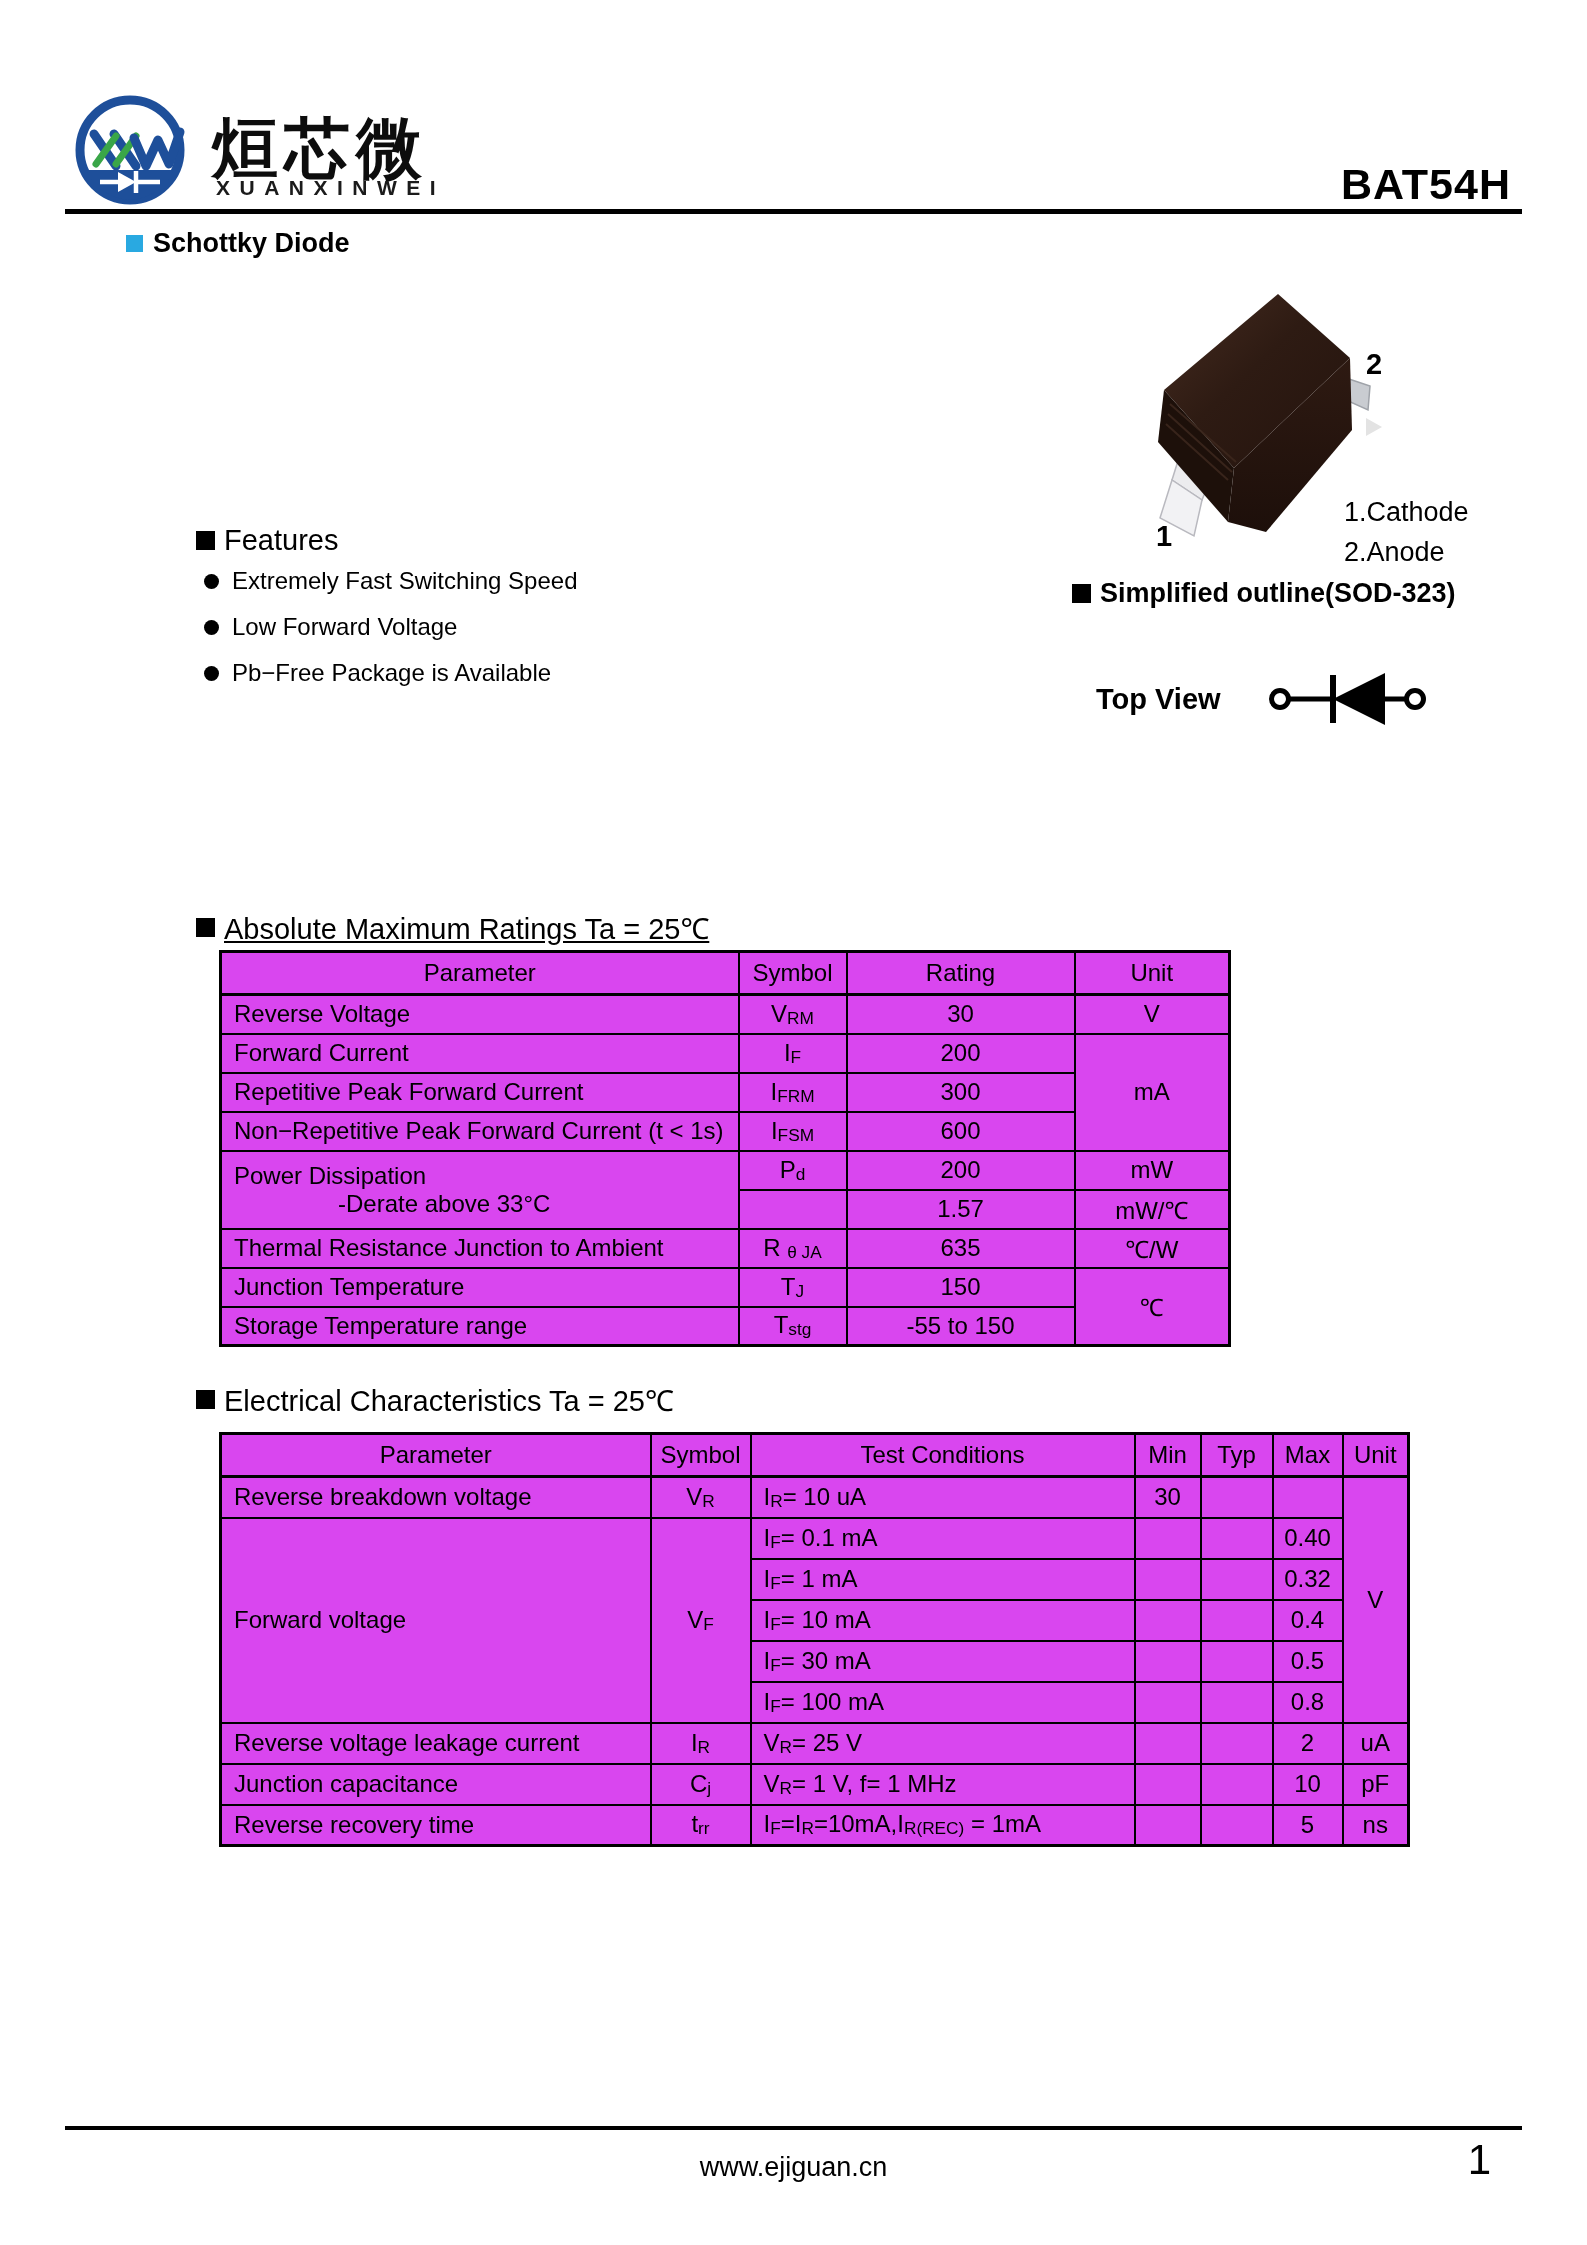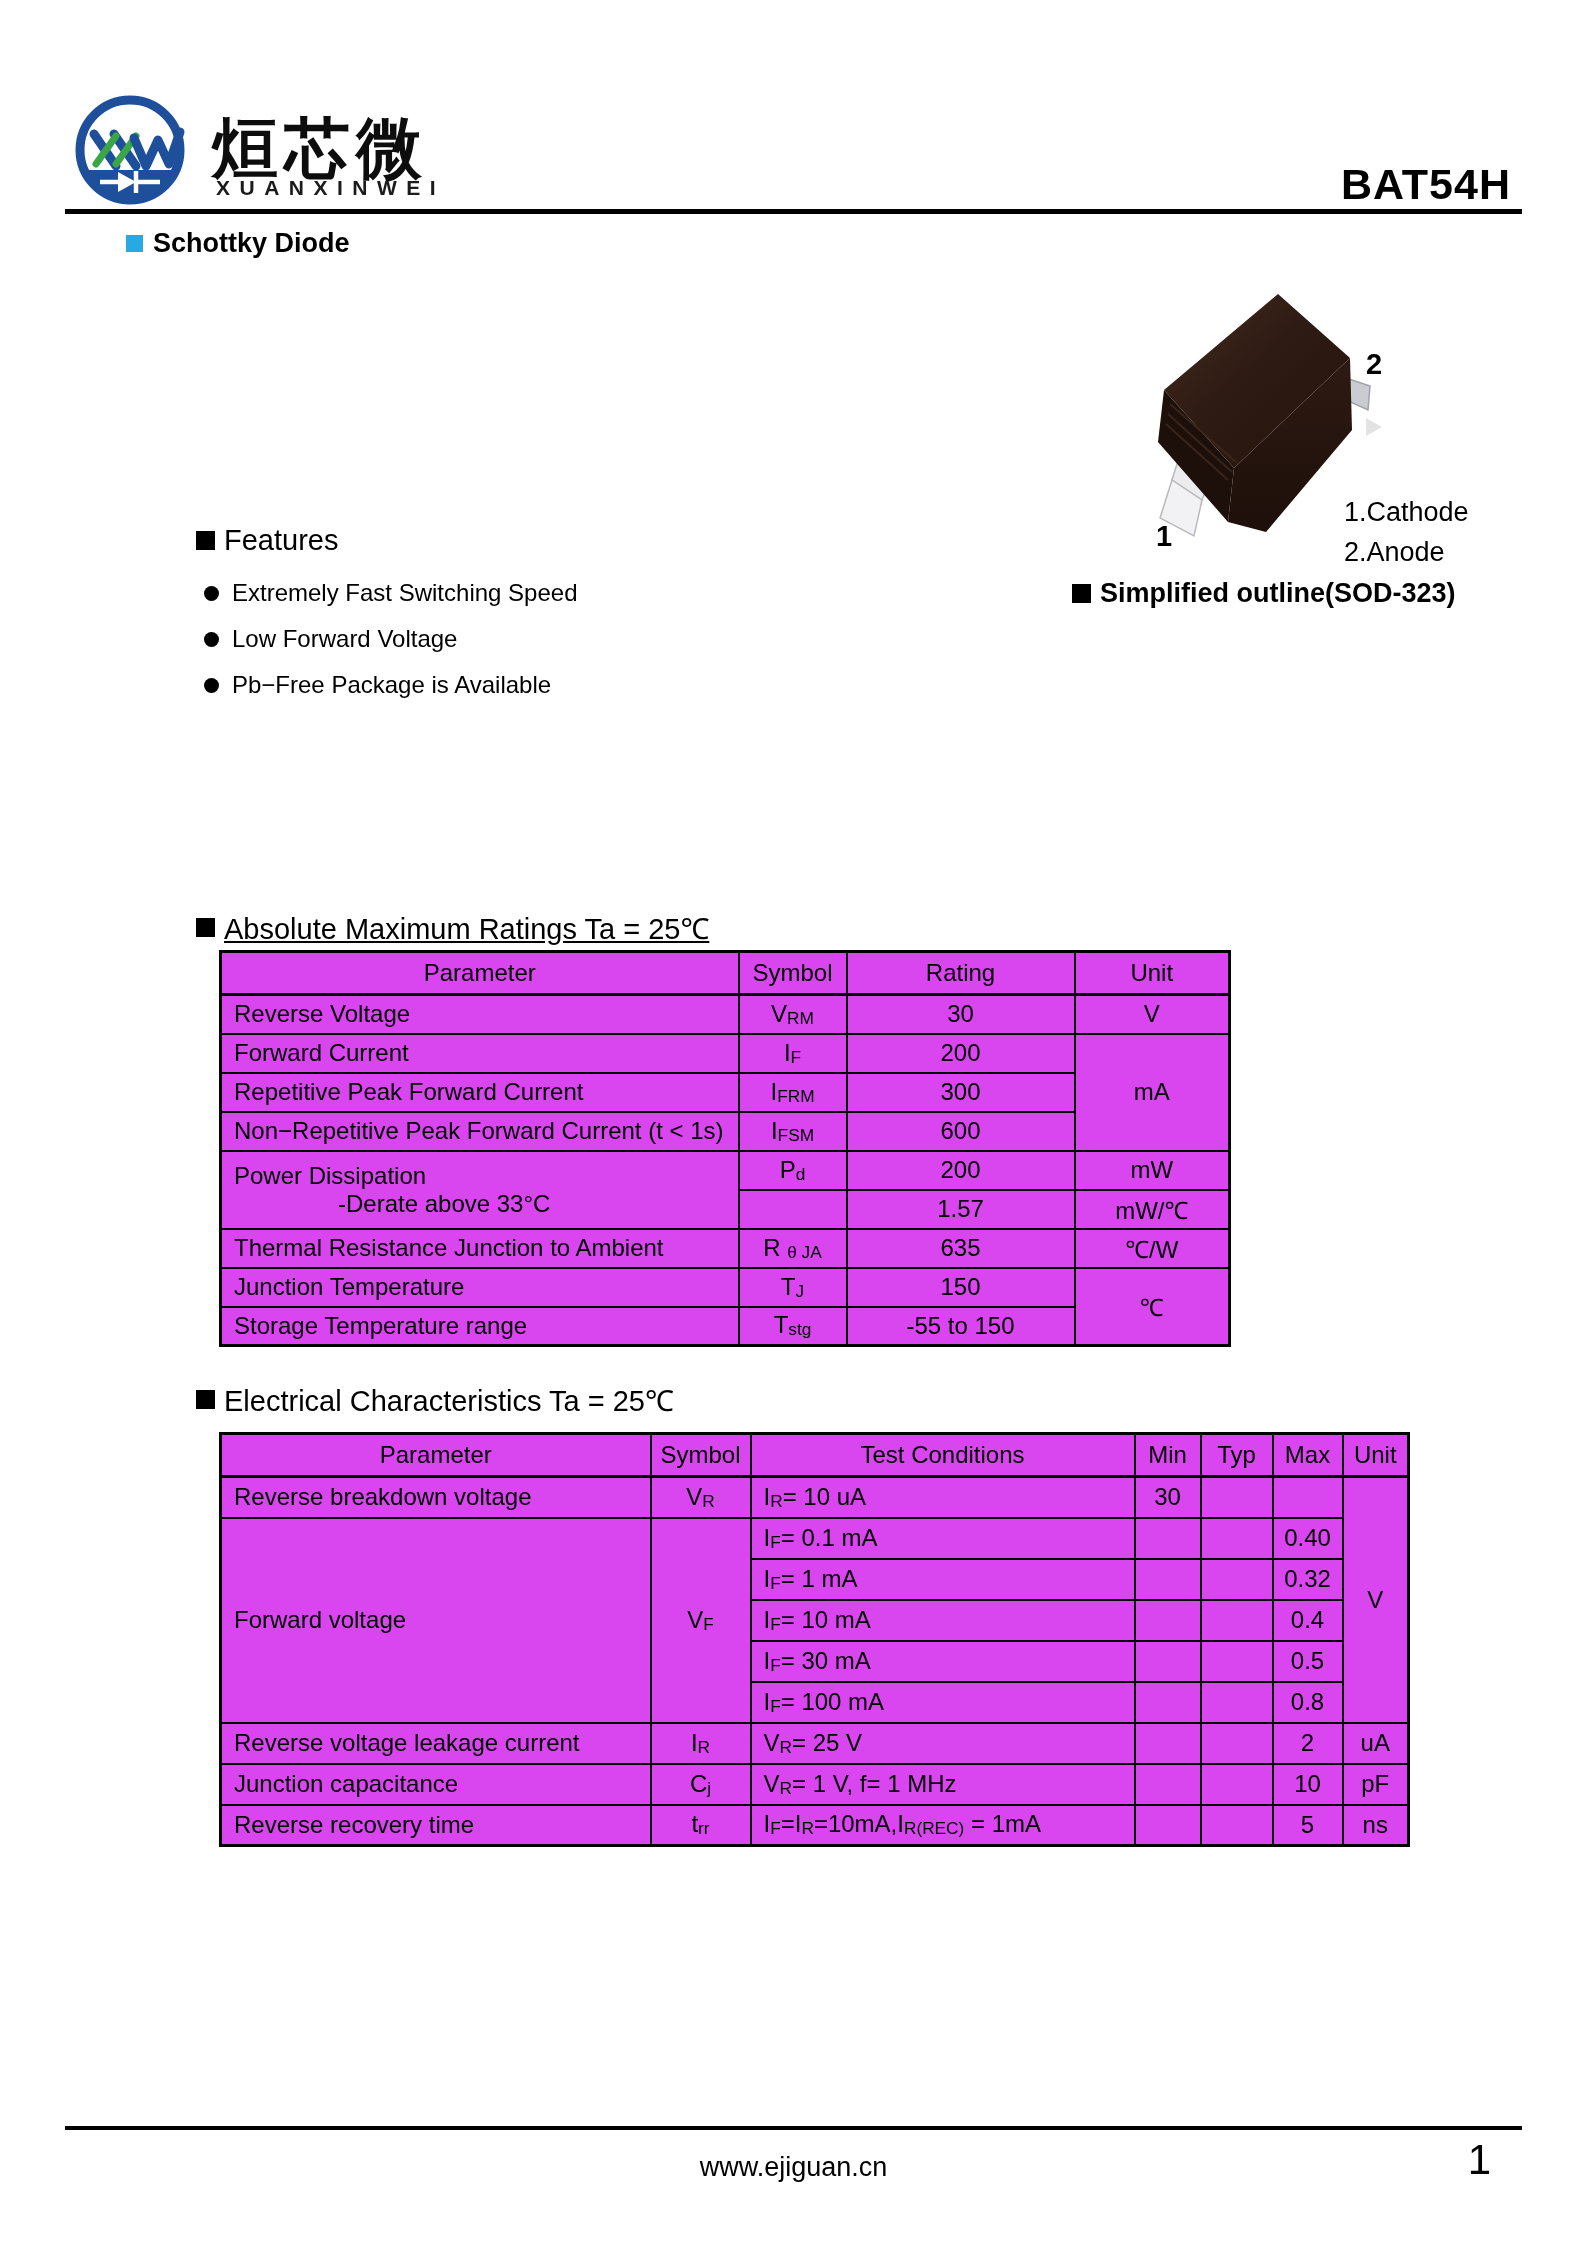--- a/index.html
+++ b/index.html
@@ -46,21 +46,21 @@
   .outline-heading { position: absolute; left: 1072px; top: 578px; display: flex; align-items: center; }
   .sq-black { width: 19px; height: 19px; background: #000; display: inline-block; margin-right: 9px; flex: 0 0 auto; }
   .outline-heading .label { font-size: 27px; font-weight: bold; }
   .top-view { position: absolute; left: 1096px; top: 668px; display: flex; align-items: center; }
   .top-view .label { font-size: 29px; font-weight: bold; margin-right: 46px; }
   .ghost-arrow { position: absolute; left: 1366px; top: 418px; width: 0; height: 0;
     border-left: 16px solid #e3e3e3; border-top: 9px solid transparent; border-bottom: 9px solid transparent; }
 
   
   .features { position: absolute; left: 196px; top: 524px; }
-  .features .heading { display: flex; align-items: center; margin-bottom: 22px; }
+  .features .heading { display: flex; align-items: center; margin-bottom: 10px; }
   .features .heading .label { font-size: 29px; }
   .feature-item { display: flex; align-items: center; margin: 0 0 18px 8px; }
   .dot { width: 15px; height: 15px; border-radius: 50%; background: #000; display: inline-block; margin-right: 13px; flex: 0 0 auto; }
   .feature-item .label { font-size: 24px; }
 
   
   .section-heading { position: absolute; display: flex; align-items: center; }
   .section-heading .label { font-size: 29px; }
   .amr-heading { left: 196px; top: 908px; text-decoration: underline; }
   .ec-heading { left: 196px; top: 1380px; }
@@ -160,20 +160,33 @@
   <div class="ghost-arrow"></div>
   <div class="pin-legend">
     <div>1.Cathode</div>
     <div>2.Anode</div>
   </div>
   <div class="outline-heading">
     <span class="sq-black"></span>
     <span class="label">Simplified outline(SOD-323)</span>
   </div>
 
+  <div class="top-view">
+    <span class="label">Top View</span>
+    <svg width="170" height="62" viewBox="0 0 170 62">
+      <g stroke="#000" stroke-width="5" fill="none">
+        <circle cx="13" cy="31" r="8.5"></circle>
+        <line x1="21.5" y1="31" x2="66" y2="31"></line>
+        <line x1="66" y1="7" x2="66" y2="55" stroke-width="6"></line>
+        <line x1="118" y1="31" x2="139" y2="31"></line>
+        <circle cx="148" cy="31" r="8.5"></circle>
+      </g>
+      <polygon points="66,31 118,5 118,57" fill="#000"></polygon>
+    </svg>
+  </div>
 
   <div class="features">
     <div class="heading">
       <span class="sq-black"></span>
       <span class="label">Features</span>
     </div>
     <div class="feature-item">
       <span class="dot"></span>
       <span class="label">Extremely Fast Switching Speed</span>
     </div>

